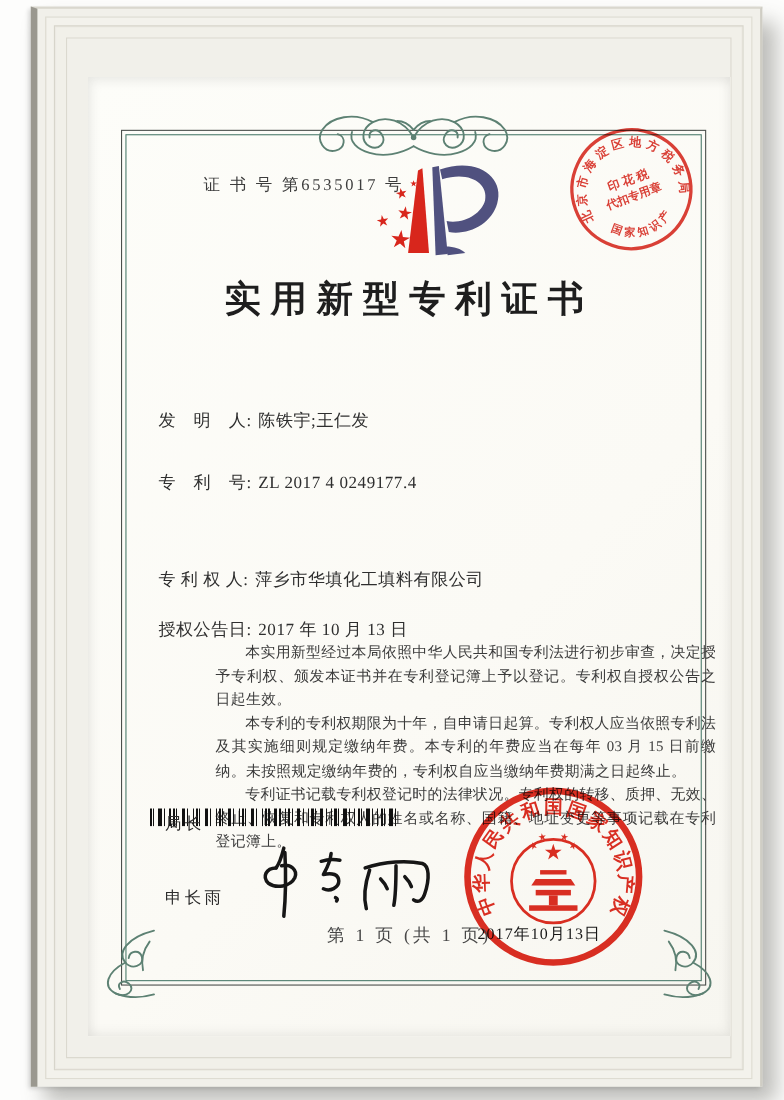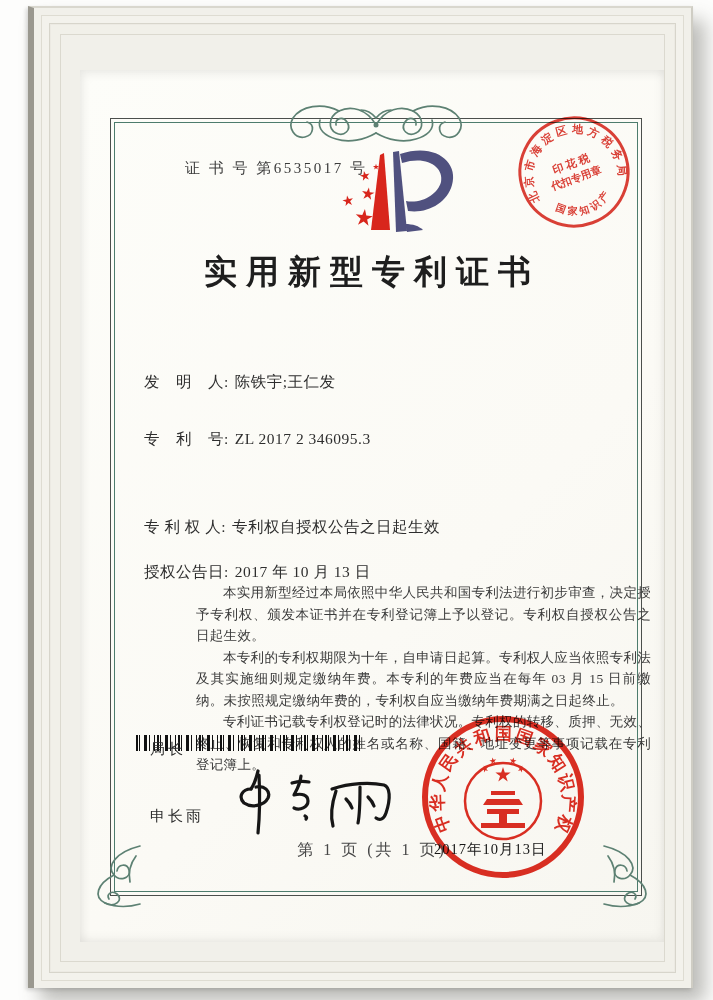--- a/index.html
+++ b/index.html
@@ -140,24 +140,24 @@
         <path d="M86,84 C94,84 100,86 104,90 L88,92 Z"></path>
       </g>
     </svg>
 
     <div class="title">实用新型专利证书</div>
 
     <div class="field f1">
       <span class="flabel">发　明　人:</span><span>陈铁宇;王仁发</span>
     </div>
     <div class="field f2">
-      <span class="flabel">专　利　号:</span><span>ZL 2017 2 346095.3</span>
+      <span class="flabel">专　利　号:</span><span>ZL 2017 4 0249177.4</span>
     </div>
     <div class="field f4">
-      <span class="flabel">专 利 权 人:</span><span>专利权自授权公告之日起生效</span>
+      <span class="flabel">专 利 权 人:</span><span>萍乡市华填化工填料有限公司</span>
     </div>
     <div class="field f5">
       <span class="flabel">授权公告日:</span><span>2017 年 10 月 13 日</span>
     </div>
 
     <div class="paras">
       <p>本实用新型经过本局依照中华人民共和国专利法进行初步审查，决定授予专利权、颁发本证书并在专利登记簿上予以登记。专利权自授权公告之日起生效。</p>
       <p>本专利的专利权期限为十年，自申请日起算。专利权人应当依照专利法及其实施细则规定缴纳年费。本专利的年费应当在每年 03 月 15 日前缴纳。未按照规定缴纳年费的，专利权自应当缴纳年费期满之日起终止。</p>
       <p>专利证书记载专利权登记时的法律状况。专利权的转移、质押、无效、终止、恢复和专利权人的姓名或名称、国籍、地址变更等事项记载在专利登记簿上。</p>
     </div>

